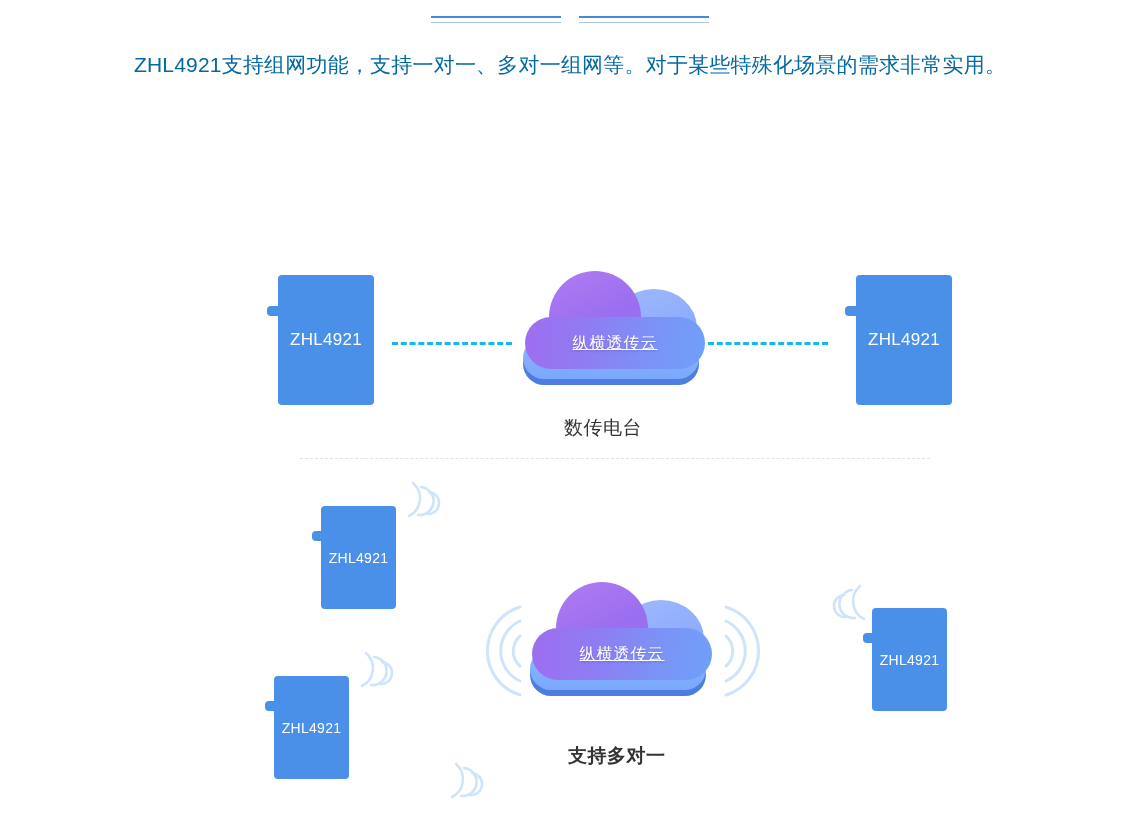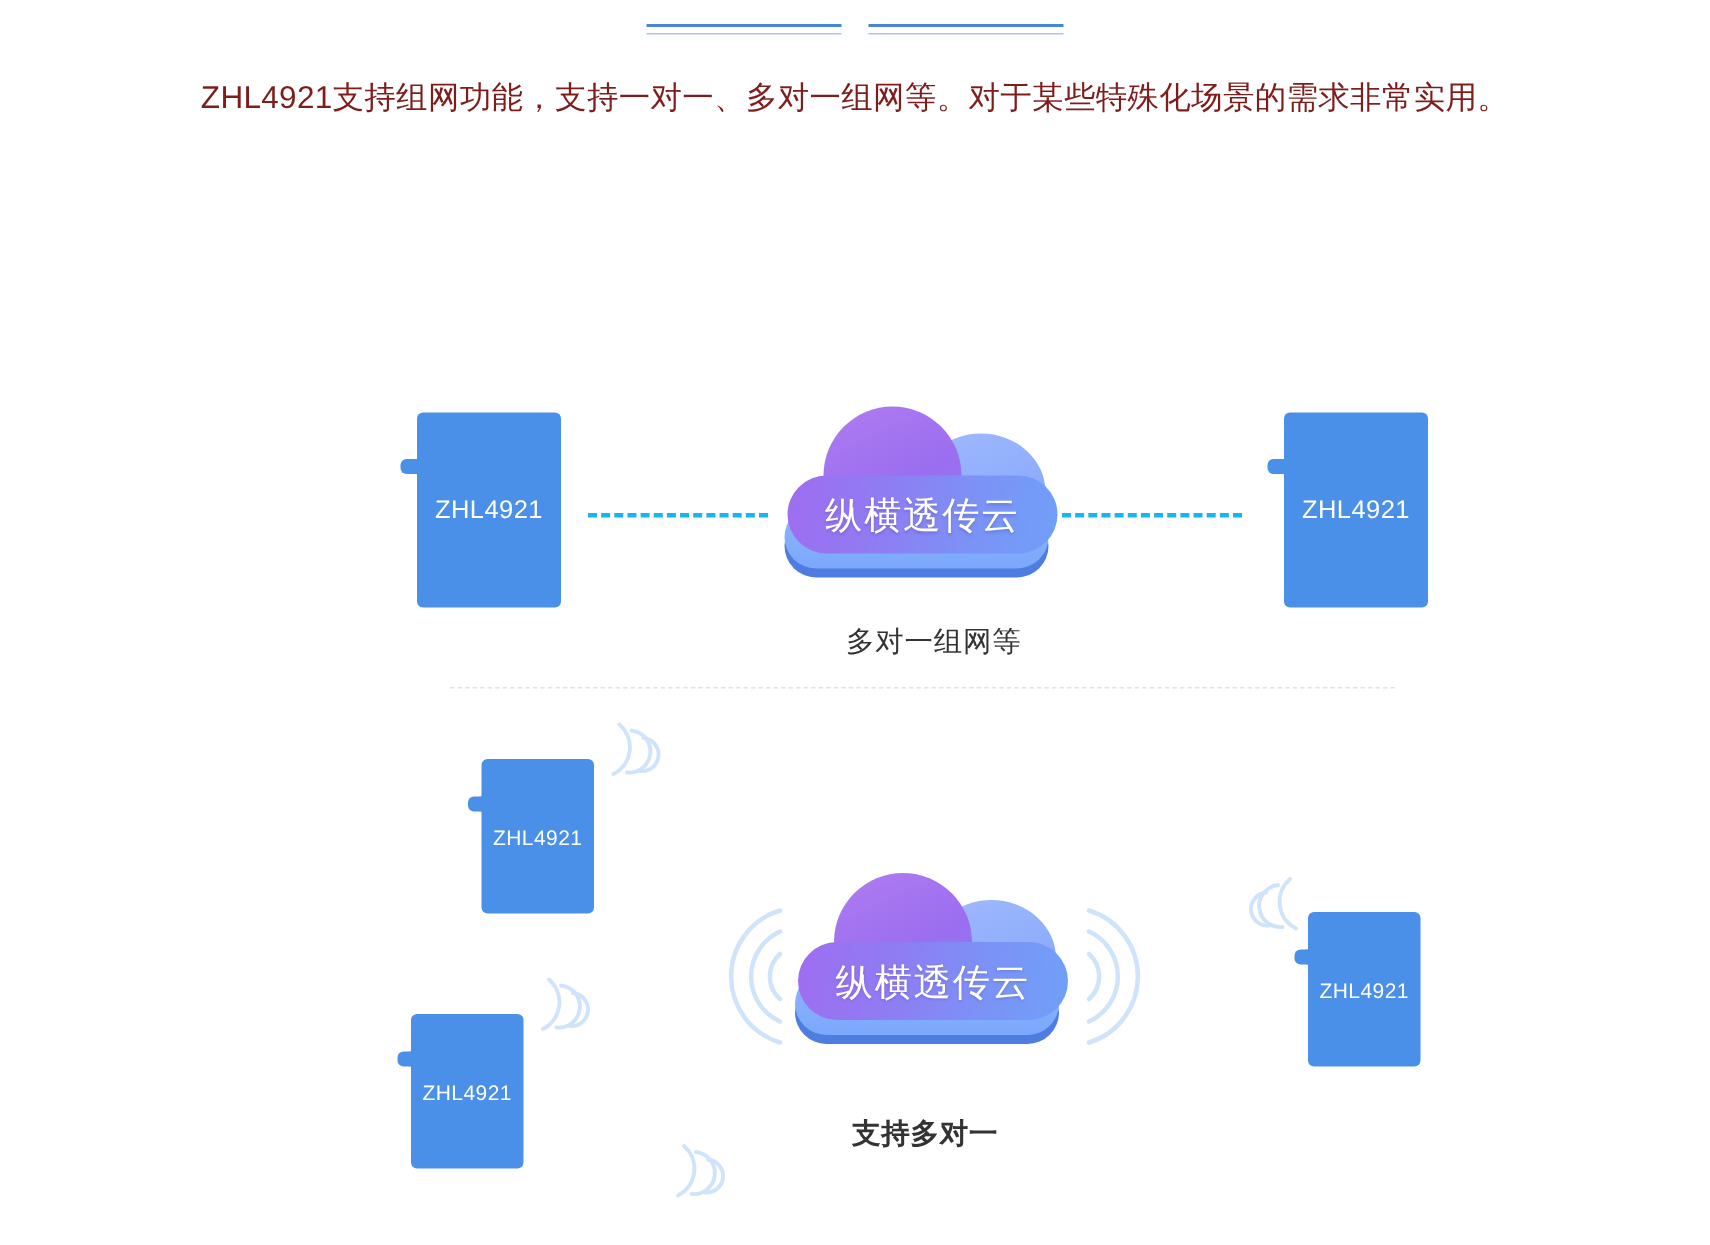--- a/index.html
+++ b/index.html
@@ -45,21 +45,21 @@
     font-size: 28px;
     color: #333333;
     letter-spacing: 1px;
     white-space: nowrap;
     font-weight: 400;
   }
 
   .subtitle {
     text-align: center;
     font-size: 21px;
-    color: #7f1d1d;
+    color: #0369a1;
     margin-top: 28px;
     letter-spacing: 0.2px;
   }
 
   
   .diagram {
     position: relative;
     width: 1140px;
     height: 700px;
     margin-left: 40px;
@@ -222,24 +222,25 @@
   .cloud .cloud-text {
     position: absolute;
     left: 0;
     top: 52px;
     width: 200px;
     height: 52px;
     display: flex;
     align-items: center;
     justify-content: center;
     color: #ffffff;
-    font-size: 25px;
+    font-size: 16px;
     letter-spacing: 1px;
     white-space: nowrap;
     text-shadow: 0 1px 2px rgba(60,40,130,0.25);
+    text-decoration: underline;
   }
 
   
   .waves { position: absolute; }
   .waves svg { display: block; overflow: visible; }
 </style>
 </head>
 <body>
 
 <div class="header">
@@ -303,21 +304,21 @@
     </div>
     <div class="bracket right">
       <div class="hole"></div>
       <div class="slot"></div>
       <div class="hole"></div>
     </div>
     <div class="foot"></div>
     <div class="label">ZHL4921</div>
   </div>
 
-  <div class="caption" style="left:524px; top:336px;">多对一组网等</div>
+  <div class="caption" style="left:524px; top:336px;">数传电台</div>
 
   <div class="divider"></div>
 
   <div class="device" style="left:281px; top:413px; --w:75px; --h:103px;">
     <div class="ant a1"></div>
     <div class="ant a2"></div>
     <div class="ant a3"></div>
     <div class="body"></div>
     <div class="bracket left" style="width:13px;left:-9px;">
       <div class="hole"></div>

